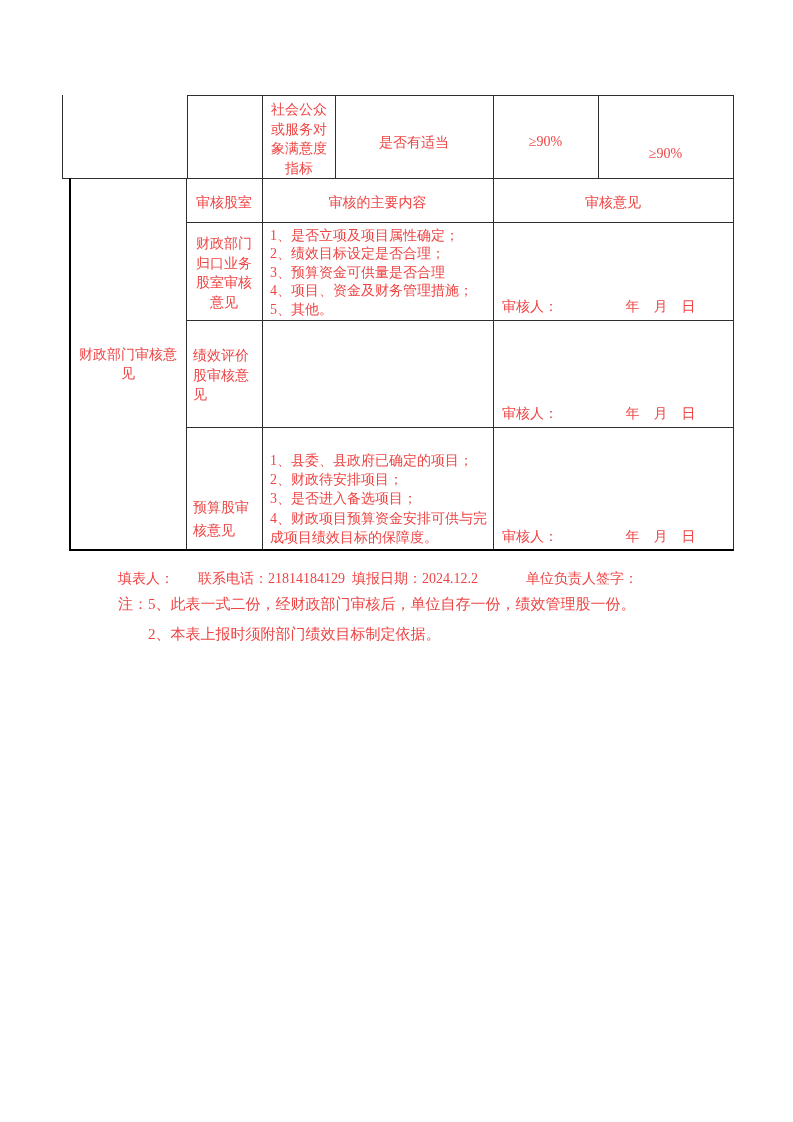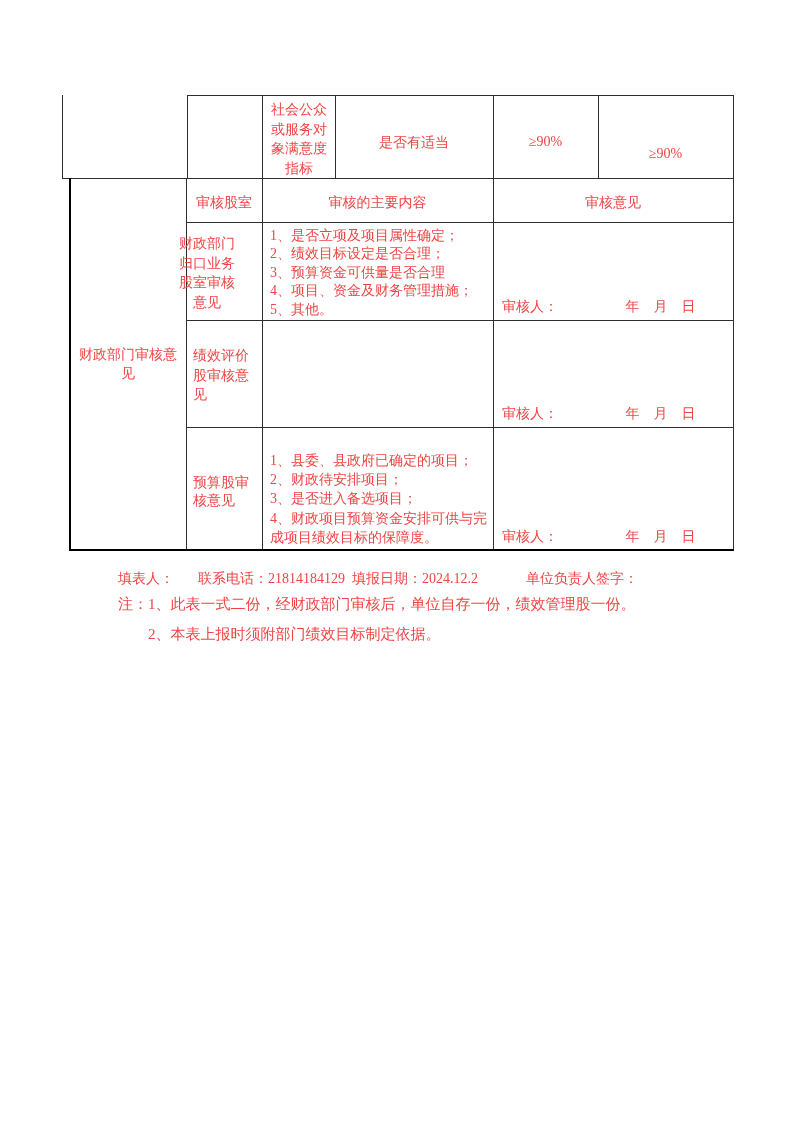--- a/index.html
+++ b/index.html
@@ -51,54 +51,54 @@
   <div class="hl" style="left:186px;top:320px;width:547px"></div>
   <div class="hl" style="left:186px;top:427px;width:547px"></div>
   <div class="hl thick" style="left:69px;top:549px;width:665px"></div>
 
   <div class="cell center" style="left:73px;top:345px;width:110px">财政部门审核意见</div>
 
   <div class="cell center" style="left:186px;top:193px;width:76px">审核股室</div>
   <div class="cell center" style="left:262px;top:193px;width:231px">审核的主要内容</div>
   <div class="cell center" style="left:493px;top:193px;width:240px">审核意见</div>
 
-  <div class="cell center" style="left:176px;top:234px;width:62px;line-height:19.5px">财政部门归口业务股室审核意见</div>
+  <div class="cell center" style="left:193px;top:234px;width:62px;line-height:19.5px">财政部门归口业务股室审核意见</div>
   <div class="cell leftal items" style="left:270px;top:227px;width:218px;line-height:18.4px">
     <div>1、是否立项及项目属性确定；</div>
     <div>2、绩效目标设定是否合理；</div>
     <div>3、预算资金可供量是否合理</div>
     <div>4、项目、资金及财务管理措施；</div>
     <div>5、其他。</div>
   </div>
   <div class="cell" style="left:502px;top:297px;width:110px">审核人：</div>
   <div class="cell center" style="left:608px;top:297px;width:105px">年　月　日</div>
 
   <div class="cell leftal" style="left:193px;top:346px;width:62px;line-height:19.5px">绩效评价股审核意见</div>
   <div class="cell" style="left:502px;top:404px;width:110px">审核人：</div>
   <div class="cell center" style="left:608px;top:404px;width:105px">年　月　日</div>
 
-  <div class="cell leftal" style="left:193px;top:474px;width:62px;line-height:18px">预算股审核意见</div>
+  <div class="cell leftal" style="left:193px;top:496px;width:62px;line-height:23px">预算股审核意见</div>
   <div class="cell leftal items" style="left:270px;top:451px;width:220px;line-height:19.2px">
     <div>1、县委、县政府已确定的项目；</div>
     <div>2、财政待安排项目；</div>
     <div>3、是否进入备选项目；</div>
     <div>4、财政项目预算资金安排可供与完成项目绩效目标的保障度。</div>
   </div>
   <div class="cell" style="left:502px;top:527px;width:110px">审核人：</div>
   <div class="cell center" style="left:608px;top:527px;width:105px">年　月　日</div>
 
   <div class="footer-line" style="left:118px;top:570px">填表人：</div>
   <div class="footer-line" style="left:198px;top:570px">
     <span>联系电话：</span><span>21814184129</span>
   </div>
   <div class="footer-line" style="left:352px;top:570px">
     <span>填报日期：</span><span>2024.12.2</span>
   </div>
   <div class="footer-line" style="left:526px;top:570px">单位负责人签字：</div>
 
   <div class="note-line" style="left:118px;top:595px">
-    <span>注：</span><span>1、此表一式二份，经财政部门审核后，单位自存一份，绩效管理股一份。</span>
+    <span>注：</span><span>5、此表一式二份，经财政部门审核后，单位自存一份，绩效管理股一份。</span>
   </div>
   <div class="note-line" style="left:148px;top:625px">
     <span>2、本表上报时须附部门绩效目标制定依据。</span>
   </div>
 
 </div>
 
 </body></html>

